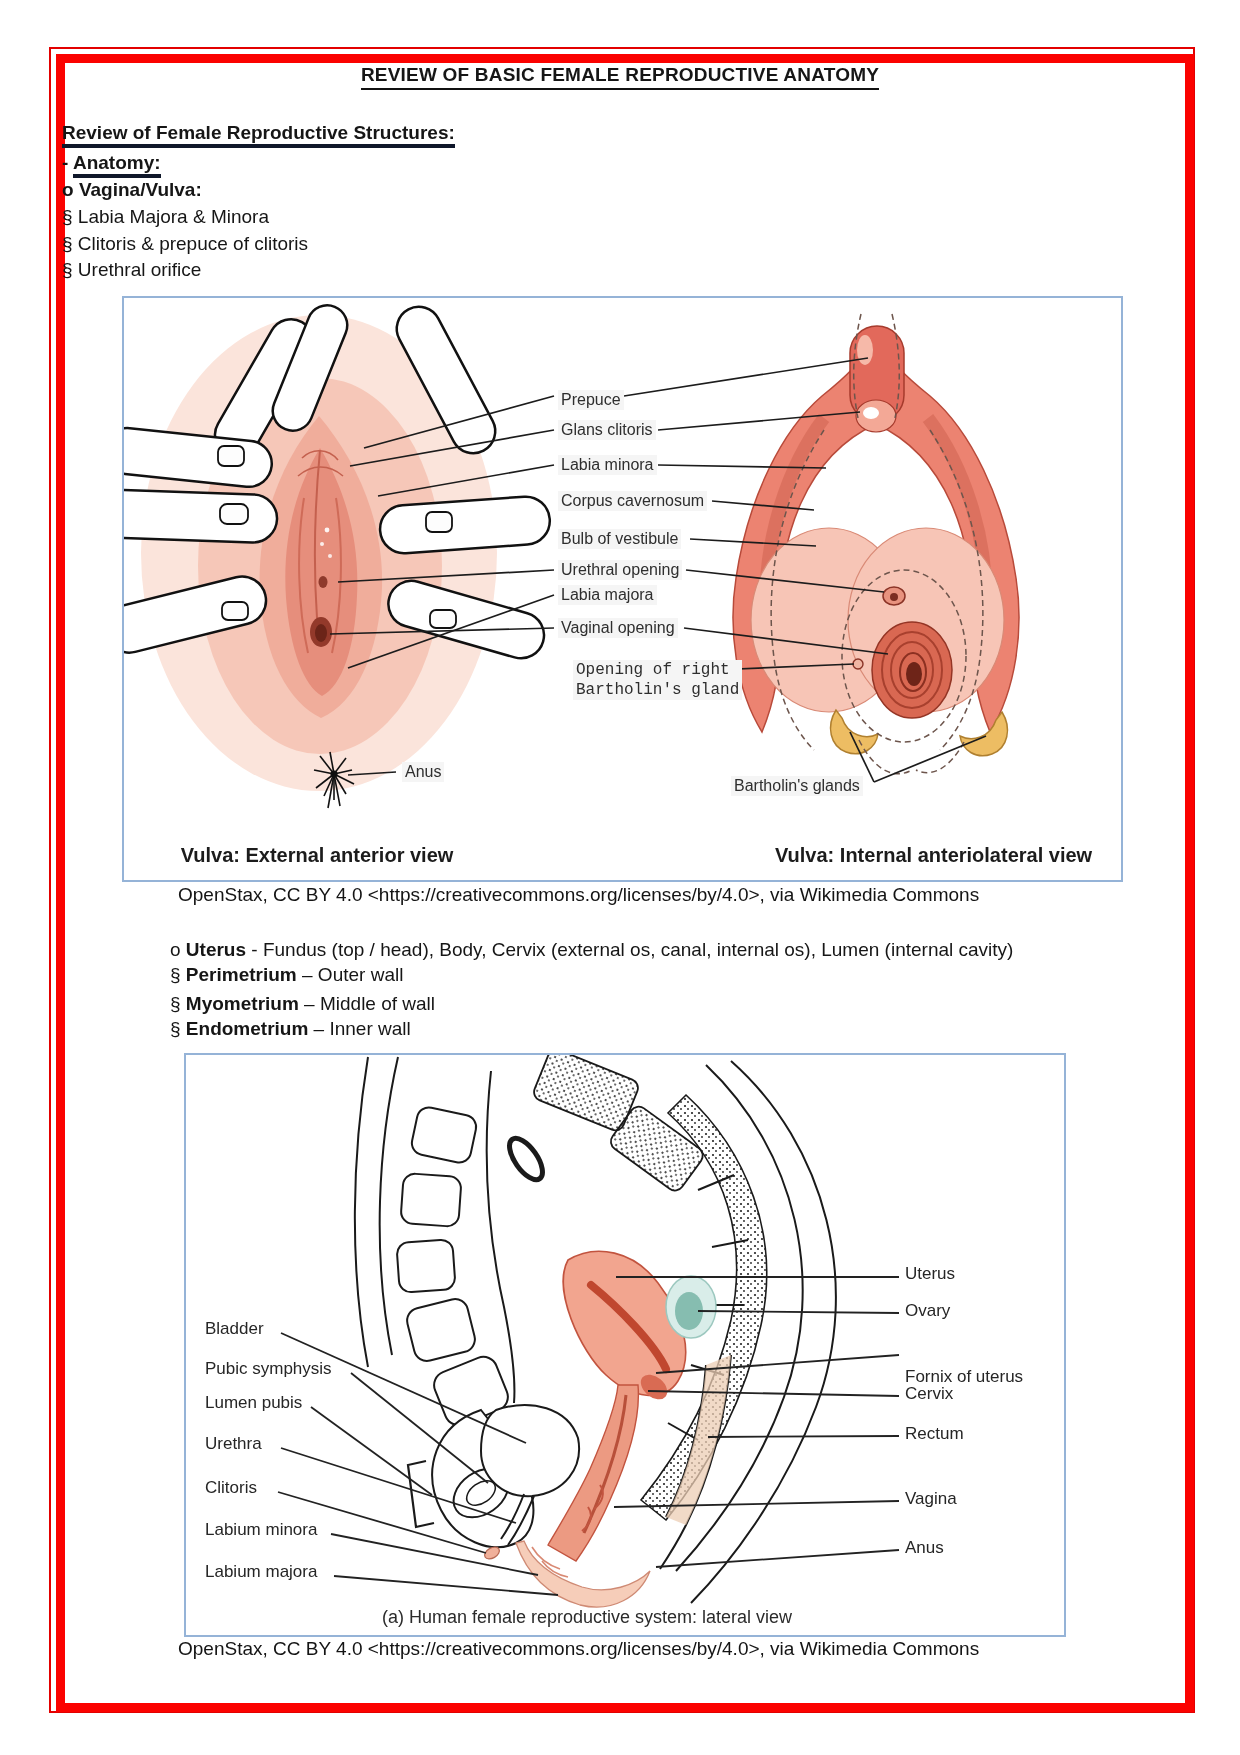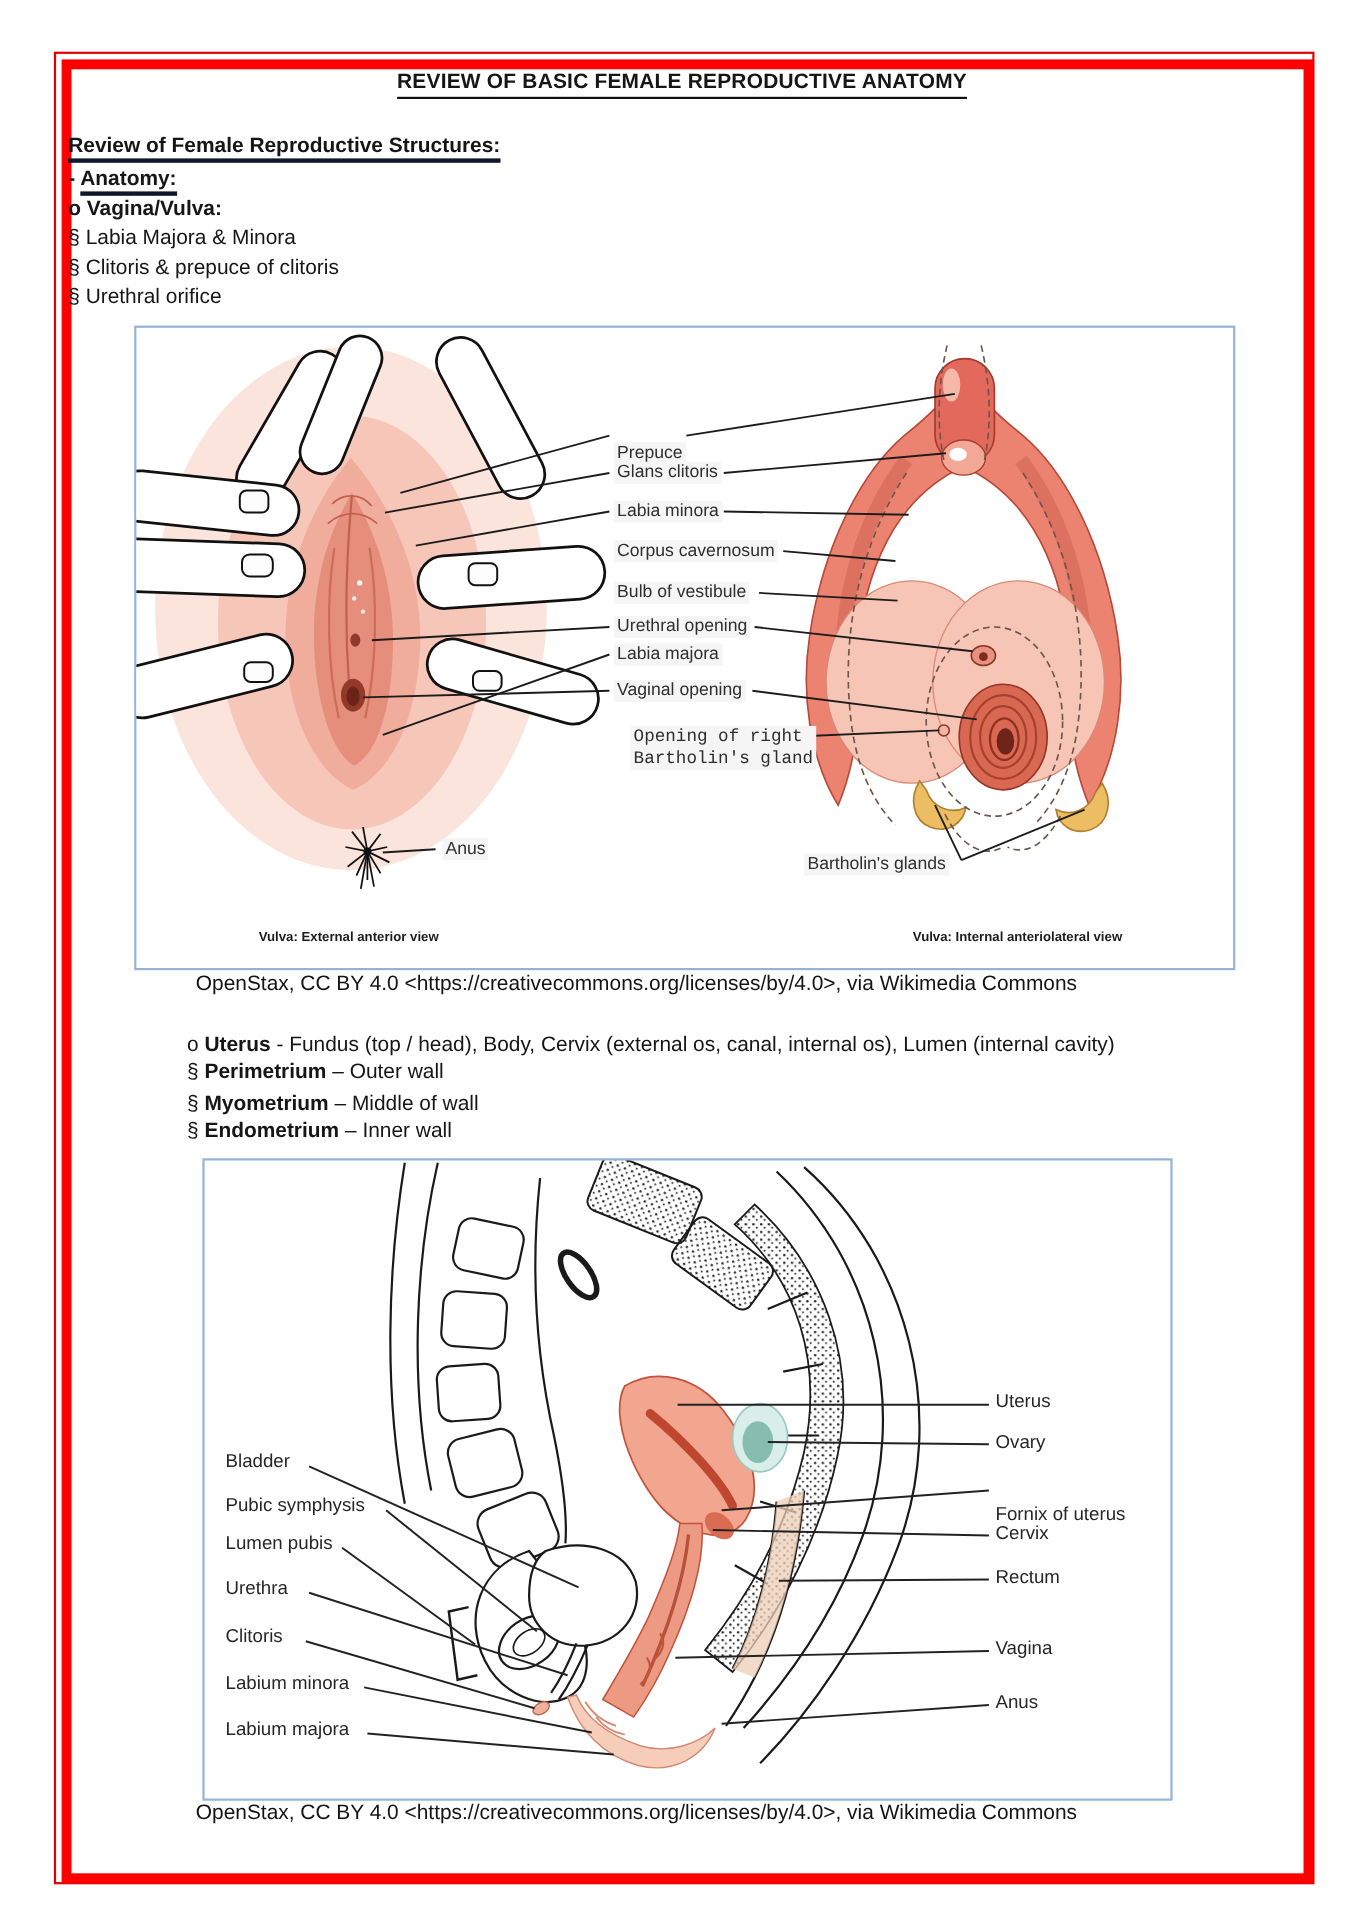--- a/index.html
+++ b/index.html
@@ -15,21 +15,21 @@
   .tline{position:absolute;left:62px;font-size:19px;white-space:nowrap;}
   .b{font-weight:700;}
   .u{border-bottom:4px solid #0f172a;padding-bottom:1px;}
   .figbox{position:absolute;border:2px solid #95b3d7;background:#fff;}
   .fig1{left:122px;top:296px;width:997px;height:582px;}
   .fig2{left:184px;top:1053px;width:878px;height:580px;}
   .figbox svg{position:absolute;left:0;top:0;}
   .lbl{position:absolute;font-size:16px;color:#2e2e2e;white-space:nowrap;line-height:20px;}
   .lbl1{background:#f5f5f5;padding:0 3px;}
   .lbl2{font-size:17px;color:#262626;}
-  .figcap{position:absolute;font-size:12px;font-weight:700;color:#1c1c1c;text-align:center;white-space:nowrap;}
+  .figcap{position:absolute;font-size:20px;font-weight:700;color:#1c1c1c;text-align:center;white-space:nowrap;}
   .figcap2{position:absolute;font-size:18px;color:#2b2b2b;text-align:center;white-space:nowrap;}
   .attrib{position:absolute;left:178px;font-size:19px;color:#141414;white-space:nowrap;}
 </style>
 </head>
 <body>
 
 <div class="page">
 
   <div class="frame-thin"></div>
   <div class="frame-thick"></div>
@@ -159,21 +159,21 @@
         <line x1="566" y1="241" x2="692" y2="248"></line>
         <line x1="562" y1="272" x2="760" y2="294"></line>
         <line x1="560" y1="330" x2="764" y2="356"></line>
         <line x1="590" y1="372" x2="730" y2="366"></line>
         <line x1="272" y1="474" x2="224" y2="477"></line>
         <line x1="750" y1="484" x2="726" y2="434"></line>
         <line x1="750" y1="484" x2="862" y2="438"></line>
       </g>
     </svg>
 
-    <div class="lbl lbl1" style="left:434px;top:104px;">Prepuce</div>
+    <div class="lbl lbl1" style="left:434px;top:92px;">Prepuce</div>
     <div class="lbl lbl1" style="left:434px;top:122px;">Glans clitoris</div>
     <div class="lbl lbl1" style="left:434px;top:157px;">Labia minora</div>
     <div class="lbl lbl1" style="left:434px;top:193px;">Corpus cavernosum</div>
     <div class="lbl lbl1" style="left:434px;top:231px;">Bulb of vestibule</div>
     <div class="lbl lbl1" style="left:434px;top:262px;">Urethral opening</div>
     <div class="lbl lbl1" style="left:434px;top:287px;">Labia majora</div>
     <div class="lbl lbl1" style="left:434px;top:320px;">Vaginal opening</div>
     <div class="lbl lbl1" style="left:449px;top:362px;font-family:Liberation Mono, monospace;">
       <div>Opening of right</div>
       <div>Bartholin's gland</div>
@@ -303,17 +303,18 @@
     <div class="lbl lbl2" style="left:19px;top:507px;">Labium majora</div>
 
     <div class="lbl lbl2" style="left:719px;top:209px;">Uterus</div>
     <div class="lbl lbl2" style="left:719px;top:246px;">Ovary</div>
     <div class="lbl lbl2" style="left:719px;top:288px;margin-top:24px;">Fornix of uterus</div>
     <div class="lbl lbl2" style="left:719px;top:329px;">Cervix</div>
     <div class="lbl lbl2" style="left:719px;top:369px;">Rectum</div>
     <div class="lbl lbl2" style="left:719px;top:434px;">Vagina</div>
     <div class="lbl lbl2" style="left:719px;top:483px;">Anus</div>
 
+    <div class="figcap2" style="left:151px;top:552px;width:500px;">(a) Human female reproductive system: lateral view</div>
   </div>
 
   <div class="attrib" style="top:1638px;">OpenStax, CC BY 4.0 &lt;https://creativecommons.org/licenses/by/4.0&gt;, via Wikimedia Commons</div>
 
 </div>
 
 </body></html>

